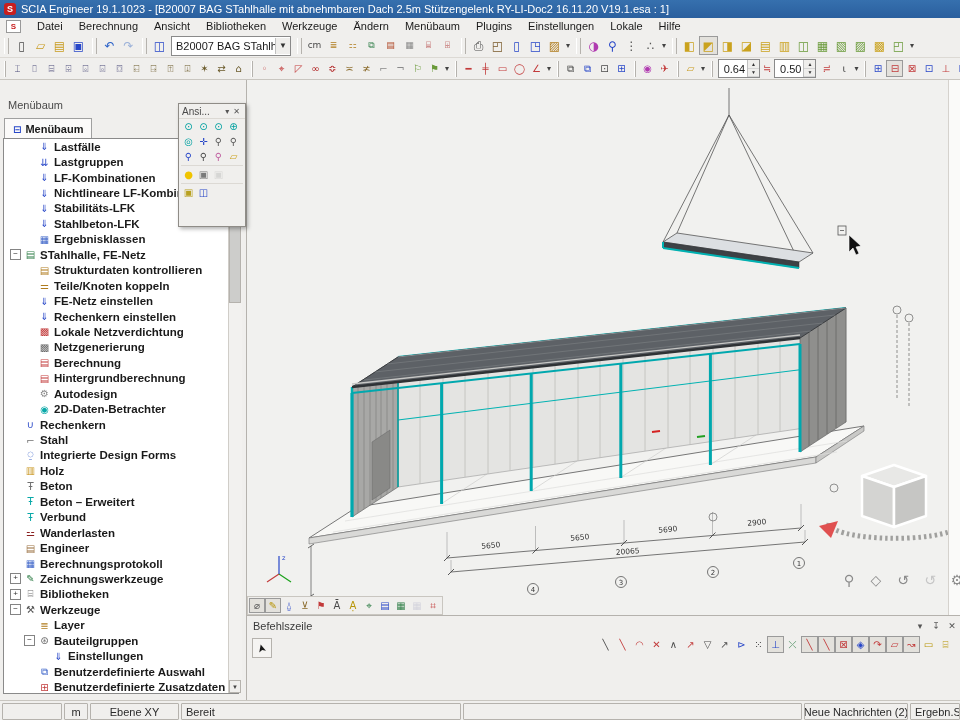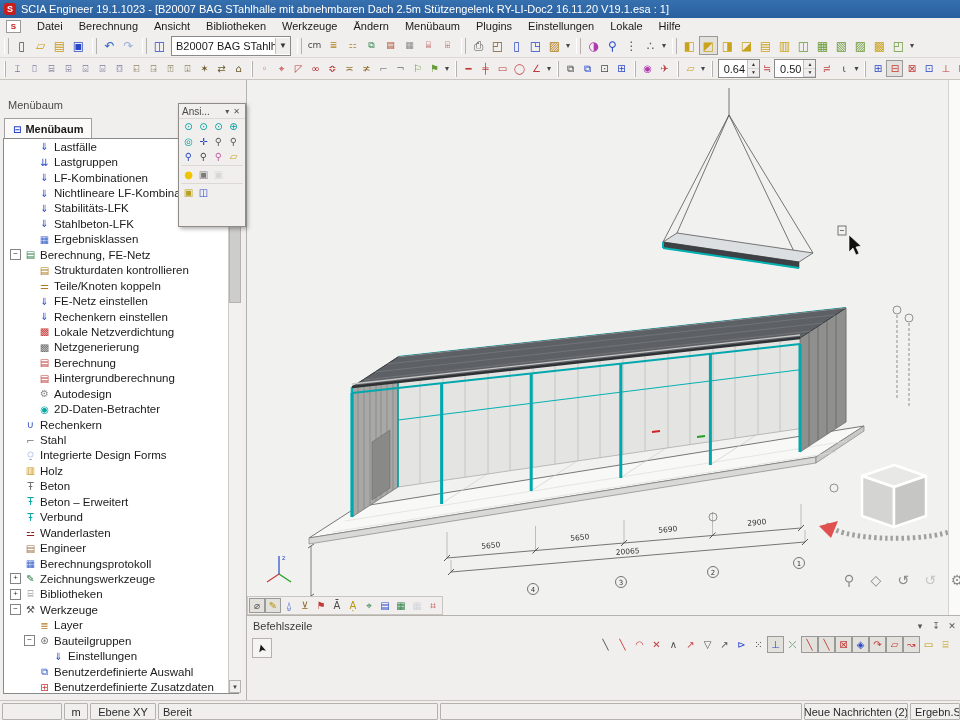--- a/index.html
+++ b/index.html
@@ -44,21 +44,21 @@
   .lp-tab{position:absolute;left:4px;top:38px;height:20px;padding:0 8px;background:#fbfaf9;border:1px solid #a0a0a0;
           border-bottom:none;display:flex;align-items:center;gap:4px;font-weight:bold;}
   .lp-tab .tabicon{color:#2847c8;font-size:10px;}
   .treebox{position:absolute;left:3px;top:58px;width:236px;height:556px;background:#fff;border:1px solid #8a8a8a;
            overflow:hidden;box-sizing:border-box;}
   .trow{display:flex;align-items:center;height:15.45px;white-space:nowrap;}
   .expander{width:9px;height:9px;border:1px solid #848484;background:#fff;font-size:8px;line-height:7px;text-align:center;
             margin-right:3px;flex:0 0 auto;color:#333;}
   .expander.hidden{visibility:hidden;}
   .ticon{width:13px;text-align:center;font-size:10px;margin-right:3px;flex:0 0 auto;font-family:"DejaVu Sans",sans-serif;}
-  .tlabel{font-size:11.5px;}
+  .tlabel{font-size:11.5px;font-weight:bold;}
   .tscroll{position:absolute;right:4px;top:59px;width:13px;height:554px;background:#f2f1ef;border-left:1px solid #d0cdc8;}
   .tscroll .sbtn{position:absolute;left:0;width:12px;height:13px;background:#f0efed;border:1px solid #b5b2ad;
                  font-size:6px;color:#444;display:flex;align-items:center;justify-content:center;box-sizing:border-box;}
   .tscroll .thumb{position:absolute;left:0;top:14px;width:12px;height:150px;background:#cdcdcb;border:1px solid #b5b2ad;box-sizing:border-box;}
   
   .viewport{position:absolute;left:246px;top:80px;width:702px;height:535px;background:#f1f1ef;border-left:1px solid #b5b2ad;box-sizing:border-box;}
   .rightstrip{position:absolute;left:948px;top:80px;width:12px;height:535px;background:#fafaf9;border-left:1px solid #d5d2cd;box-sizing:border-box;}
   .vbt{position:absolute;left:247px;top:596px;height:17px;display:flex;align-items:center;background:#f0efed;border:1px solid #c9c6c0;padding:0 1px;}
   .vbt .tbtn{width:16px;height:15px;}
   .vbt .tbtn .g{font-size:10px;}
@@ -510,21 +510,21 @@
           <span class="tlabel">Stahlbeton-LFK</span>
         </div>
           <div class="trow" style="padding-left: 20px;">
           <span class="expander hidden"></span>
           <span class="ticon" style="color: rgb(58, 98, 200);">▦</span>
           <span class="tlabel">Ergebnisklassen</span>
         </div>
           <div class="trow" style="padding-left: 6px;">
           <span class="expander">−</span>
           <span class="ticon" style="color: rgb(46, 125, 70);">▤</span>
-          <span class="tlabel">Berechnung, FE-Netz</span>
+          <span class="tlabel">STahlhalle, FE-Netz</span>
         </div>
           <div class="trow" style="padding-left: 20px;">
           <span class="expander hidden"></span>
           <span class="ticon" style="color: rgb(176, 124, 30);">▤</span>
           <span class="tlabel">Strukturdaten kontrollieren</span>
         </div>
           <div class="trow" style="padding-left: 20px;">
           <span class="expander hidden"></span>
           <span class="ticon" style="color: rgb(176, 124, 30);">⚌</span>
           <span class="tlabel">Teile/Knoten koppeln</span>
@@ -1069,20 +1069,20 @@
           <button class="tbtn">
             <span class="g" style="color: rgb(184, 150, 10);">⌸</span>
           </button>
         </span>
     </div>
   </div>
 
   <div class="statusbar">
     <div class="scell" style="width:60px"></div>
     <div class="scell" style="width:24px">m</div>
-    <div class="scell" style="width:66px">Ebene XY</div>
+    <div class="scell" style="width:89px">Ebene XY</div>
     <div class="scell" style="width:280px;justify-content:flex-start">Bereit</div>
     <div class="scell" style="flex:1"></div>
     <div class="scell" style="width:104px">Neue Nachrichten (2)</div>
     <div class="scell" style="width:50px;justify-content:flex-start">Ergebn.S</div>
   </div>
 
 </div>
 
 </body></html>

